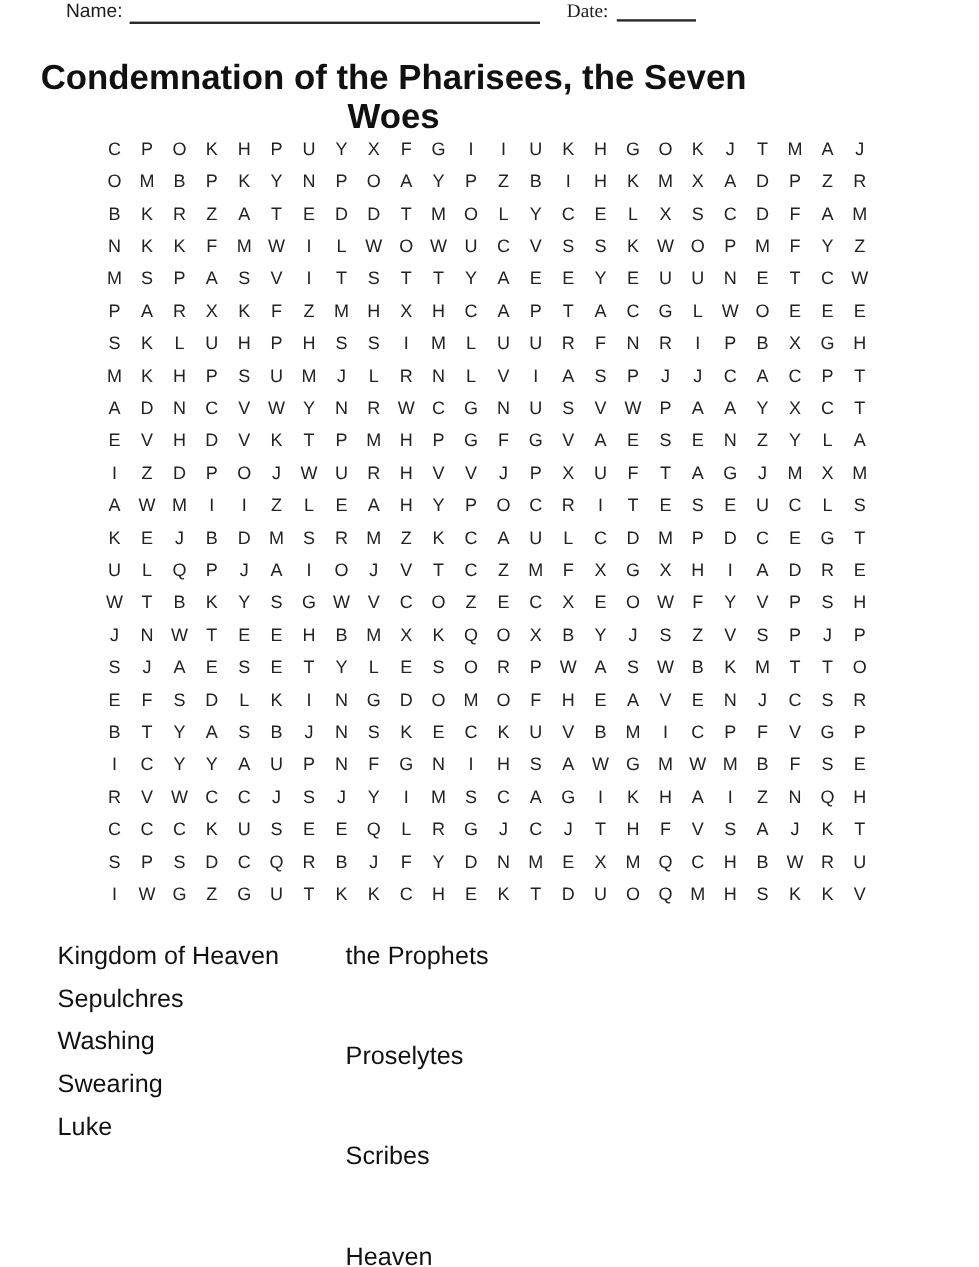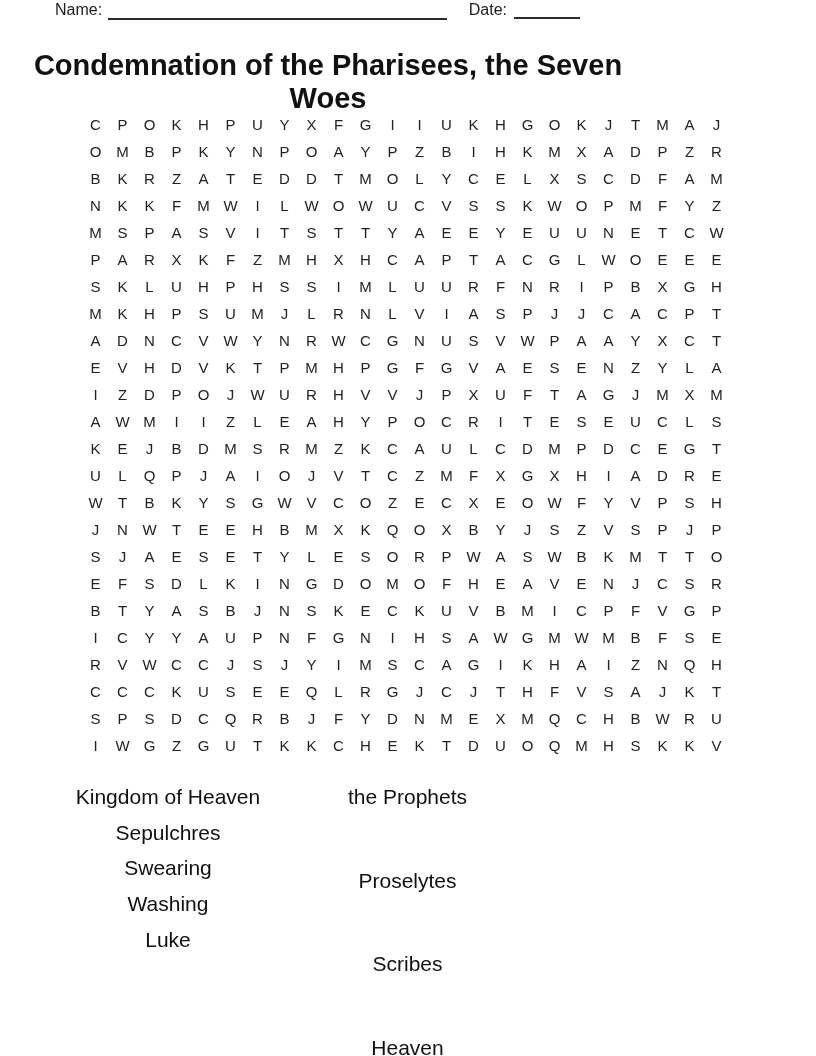--- a/index.html
+++ b/index.html
@@ -18,21 +18,21 @@
     position: absolute; top: 0; left: 55px; right: 76px;
     display: flex; align-items: flex-end;
     font-size: 16px; height: 20px;
   }
   .hdr-label { white-space: nowrap; padding-bottom: 1px; }
   .name-line {
     flex: 1 1 auto; height: 17px;
     border-bottom: 2px solid #2a2a2a;
     margin-left: 6px;
   }
-  .date-group { display: flex; align-items: center; margin-left: 22px; }
+  .date-group { display: flex; align-items: flex-start; margin-left: 22px; font-family: Liberation Serif, serif; }
   .date-line {
     width: 66px; height: 17px;
     border-bottom: 2px solid #2a2a2a;
     margin-left: 7px;
   }
 
   
   .title {
     position: absolute; top: 49px; left: 0; right: 0;
     text-align: center;
@@ -51,21 +51,21 @@
   .cell {
     display: flex; align-items: center; justify-content: center;
     font-size: 15px; font-weight: 400; color: #222222;
   }
 
   
   .words {
     position: absolute; top: 779px; left: 48px; right: 20px;
     display: flex; align-items: flex-start;
   }
-  .word-col { display: flex; flex-direction: column; text-align: center; }
+  .word-col { display: flex; flex-direction: column; }
   .word-col-1 { width: 240px; }
   .word-col-2 { width: 239px; gap: 48px; }
   .word-col-3 { width: 240px; }
   .word {
     font-size: 21px; line-height: 35.7px;
     color: #111111; white-space: nowrap;
   }
 </style>
 </head>
 <body>
@@ -659,22 +659,22 @@
       <span class="cell">S</span>
       <span class="cell">K</span>
       <span class="cell">K</span>
       <span class="cell">V</span>
     </div>
 
   <div class="words">
     <div class="word-col word-col-1" id="wcol1">
         <div class="word">Kingdom of Heaven</div>
         <div class="word">Sepulchres</div>
+        <div class="word">Washing</div>
         <div class="word">Swearing</div>
-        <div class="word">Washing</div>
         <div class="word">Luke</div>
       </div>
     <div class="word-col word-col-2" id="wcol2">
         <div class="word">the Prophets</div>
         <div class="word">Proselytes</div>
         <div class="word">Scribes</div>
         <div class="word">Heaven</div>
       </div>
   </div>
 

